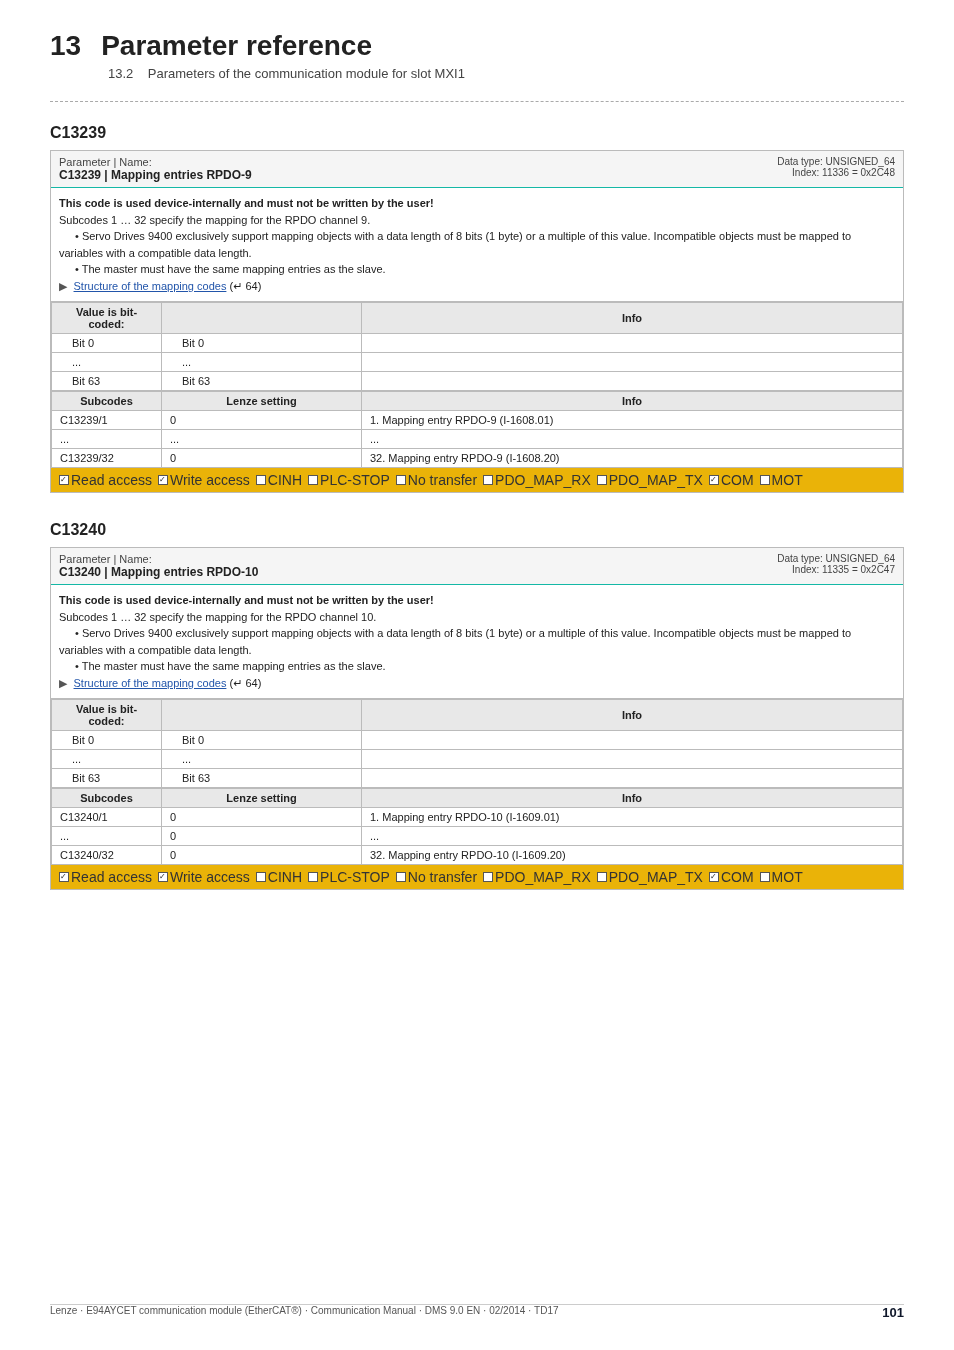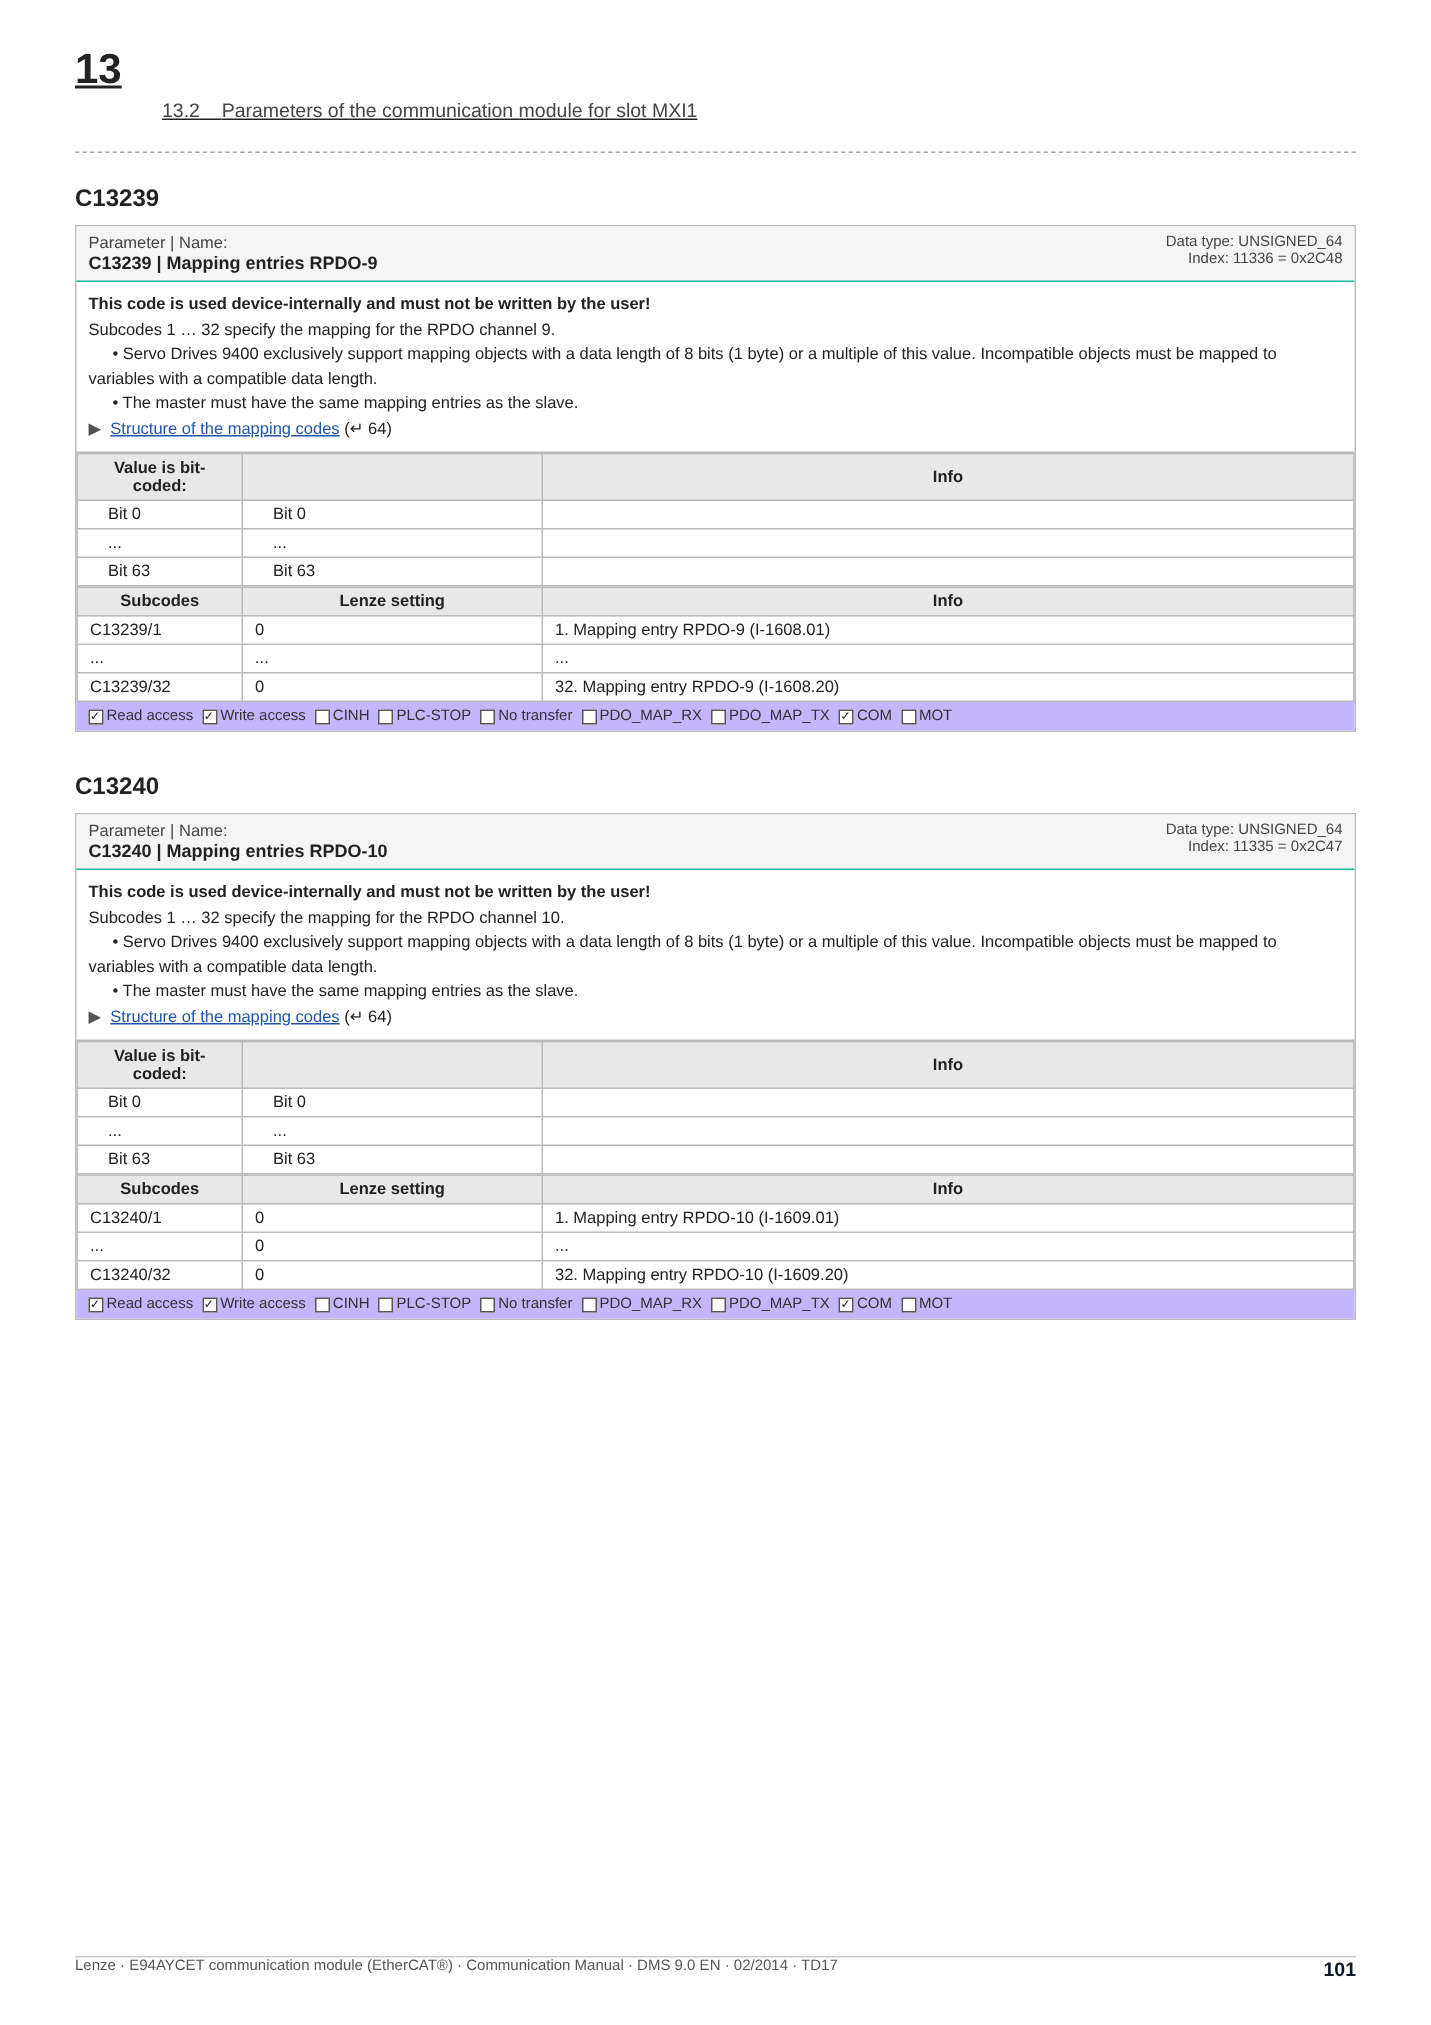--- a/index.html
+++ b/index.html
@@ -5,21 +5,21 @@
     * { box-sizing: border-box; margin: 0; padding: 0; }
     body {
       font-family: Arial, sans-serif;
       font-size: 11px;
       background: #fff;
       color: #222;
       width: 954px;
       min-height: 1350px;
       padding: 30px 50px 40px 50px;
     }
-    .page-header { margin-bottom: 10px; text-decoration: underline; }
+    .page-header { margin-bottom: 10px; }
     .chapter-title { font-size: 28px; font-weight: bold; color: #222; display: flex; align-items: baseline; gap: 20px; }
     .chapter-number { font-size: 28px; font-weight: bold; }
     .chapter-subtitle { font-size: 13px; color: #444; margin-top: 4px; margin-left: 58px; }
     .divider-line {
       border: none;
       border-top: 1px dashed #aaa;
       margin: 20px 0 22px 0;
     }
     .section-anchor { font-size: 16px; font-weight: bold; margin-bottom: 8px; color: #222; }
     .param-box {
@@ -72,23 +72,23 @@
       border: 1px solid #bbb;
       padding: 3px 8px;
       font-size: 11px;
     }
     .subcode-table th { background: #e8e8e8; font-weight: bold; }
     .subcode-table .col-sub { width: 110px; }
     .subcode-table .col-lenze { width: 200px; }
     .subcode-table .col-info { }
     .access-bar {
       padding: 4px 8px;
-      font-size: 10px;
+      font-size: 14px;
       color: #333;
-      background: #c4b5fd;
+      background: #eab308;
       display: flex;
       gap: 6px;
       flex-wrap: wrap;
     }
     .access-bar .cb { display: inline-flex; align-items: center; gap: 2px; }
     .checkbox-checked { display: inline-block; width: 10px; height: 10px; border: 1px solid #555; background: #fff; position: relative; }
     .checkbox-checked::after { content: '✓'; font-size: 8px; position: absolute; top: -1px; left: 0px; color: #222; }
     .checkbox-empty { display: inline-block; width: 10px; height: 10px; border: 1px solid #555; background: #fff; }
     .page-footer {
       position: fixed;
@@ -103,20 +103,21 @@
       padding-top: 0;
     }
     .footer-right { font-size: 13px; font-weight: bold; color: #0f172a; }
   </style>
 </head>
 <body>
 
 <div class="page-header">
   <div class="chapter-title">
     <span class="chapter-number">13</span>
+    <span>Parameter reference</span>
   </div>
   <div class="chapter-subtitle">
     <span>13.2</span>
     &nbsp;&nbsp;
     <span>Parameters of the communication module for slot MXI1</span>
   </div>
 </div>
 
 <hr class="divider-line">
 

